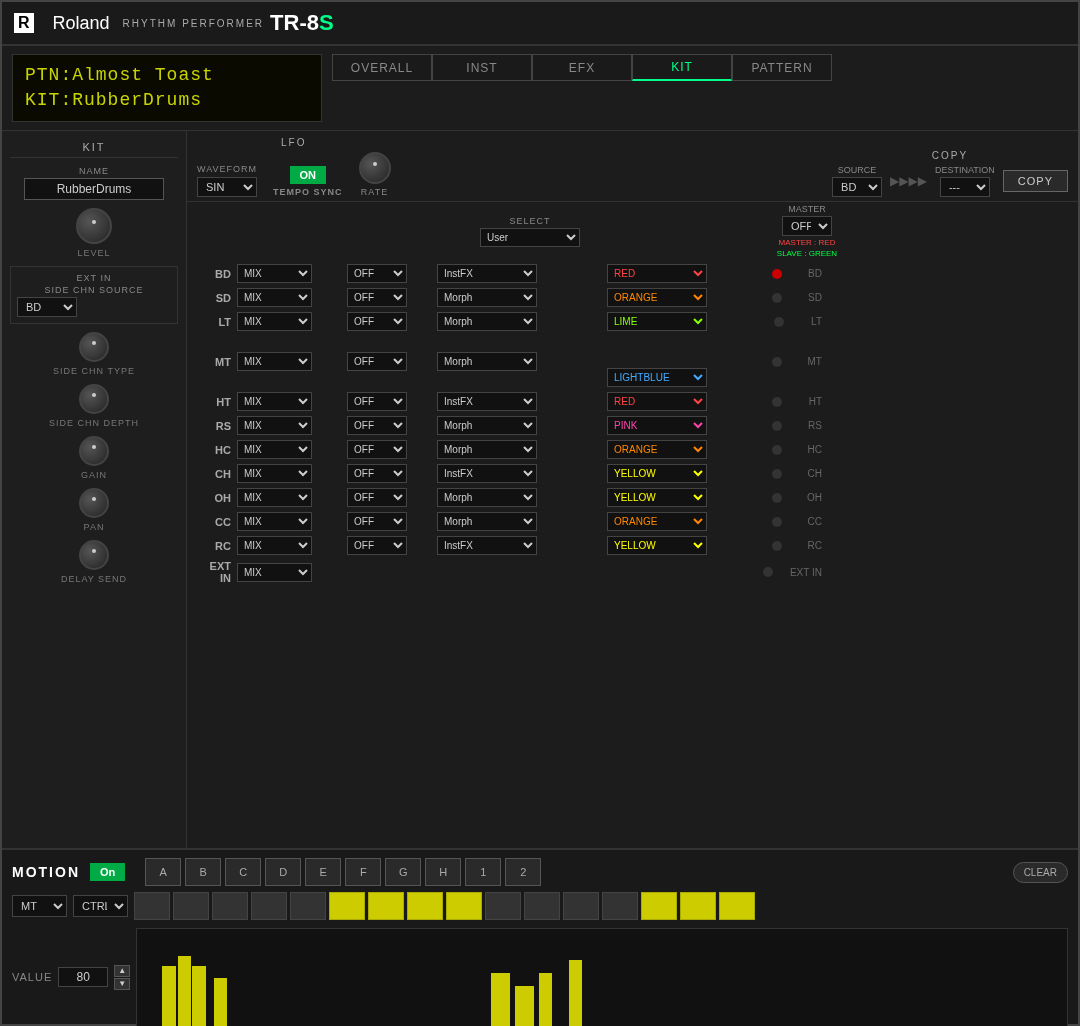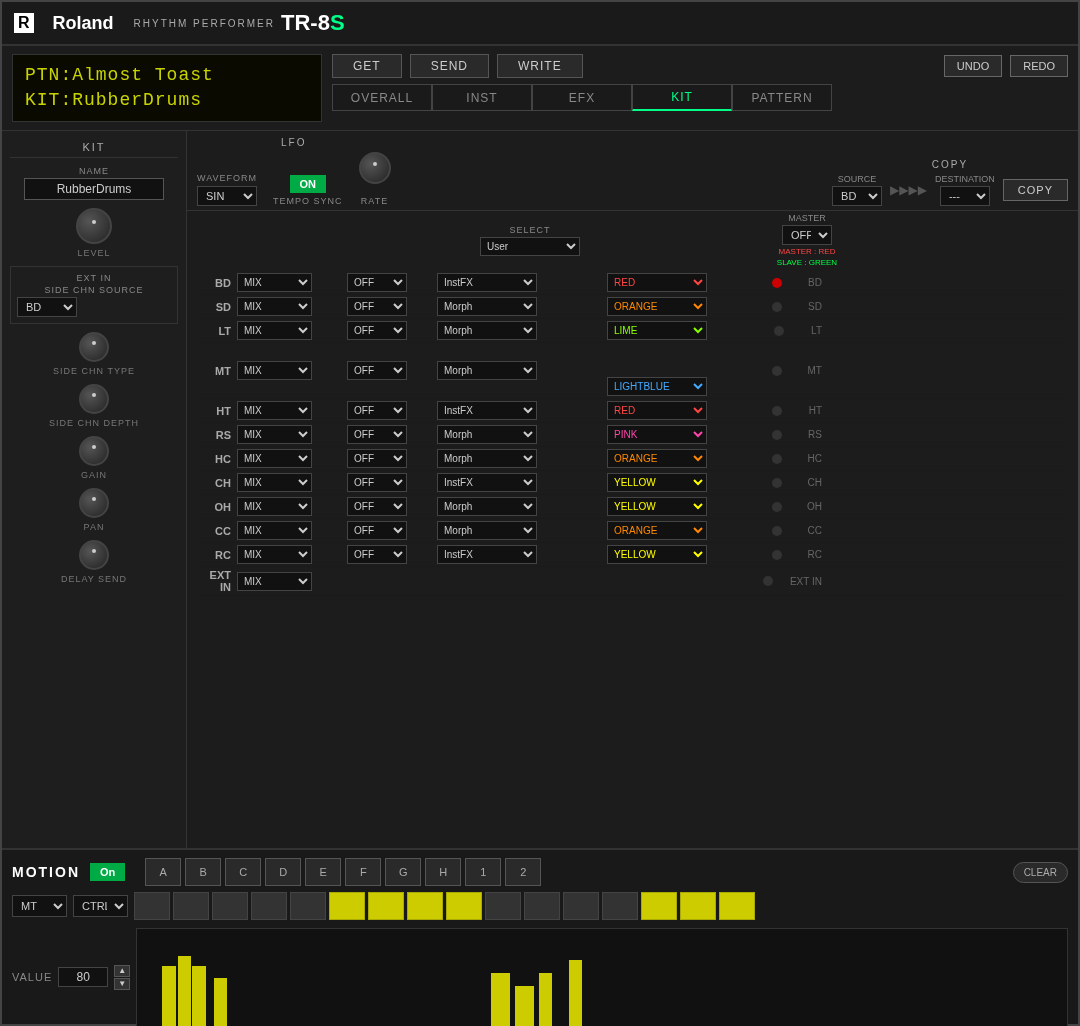--- a/index.html
+++ b/index.html
@@ -35,22 +35,22 @@
       display: flex;
       align-items: center;
     }
     .logo-r {
       background: #fff;
       color: #000;
       padding: 1px 4px;
       font-size: 16px;
       margin-right: 3px;
     }
-    .logo-roland { color: #fff; font-size: 18px; font-weight: bold; padding-left: 16px; }
-    .rhythm-performer { color: #aaa; font-size: 10px; letter-spacing: 2px; margin-left: 10px; margin-right: 6px; }
+    .logo-roland { color: #fff; font-size: 18px; font-weight: normal; padding-left: 16px; }
+    .rhythm-performer { color: #aaa; font-size: 10px; letter-spacing: 2px; margin-left: 3px; margin-right: 6px; }
     .tr8s-logo { color: #fff; font-size: 22px; font-weight: bold; }
     .tr8s-s { color: #00ff88; }
 
     
     .top-section {
       background: #1c1c1c;
       display: flex;
       align-items: stretch;
       padding: 8px 10px;
       gap: 10px;
@@ -382,27 +382,20 @@
     <span class="rhythm-performer">RHYTHM PERFORMER</span>
     <span class="tr8s-logo">TR-8<span class="tr8s-s">S</span></span>
   </div>
 
   <div class="top-section">
     <div class="display-box">
       <div>PTN:Almost Toast</div>
       <div>KIT:RubberDrums</div>
     </div>
     <div class="top-right-controls">
-      <div class="top-buttons-row">
-        <button class="btn-top">GET</button>
-        <button class="btn-top">SEND</button>
-        <button class="btn-top">WRITE</button>
-        <button class="btn-undo">UNDO</button>
-        <button class="btn-redo">REDO</button>
-      </div>
       <div class="tab-row">
         <button class="tab-btn">OVERALL</button>
         <button class="tab-btn">INST</button>
         <button class="tab-btn">EFX</button>
         <button class="tab-btn active">KIT</button>
         <button class="tab-btn">PATTERN</button>
       </div>
     </div>
   </div>
 
@@ -476,27 +469,27 @@
           <div style="color:#aaa;font-size:10px;letter-spacing:2px;">LFO</div>
           <div style="display:flex;gap:16px;align-items:flex-end;">
             <div style="display:flex;flex-direction:column;align-items:center;gap:3px;">
               <div style="color:#888;font-size:9px;letter-spacing:1px;">WAVEFORM</div>
               <select class="dropdown-small" style="width:60px;">
                 <option>SIN</option>
               </select>
             </div>
             <div style="display:flex;flex-direction:column;align-items:center;gap:3px;">
               <button class="lfo-on-btn">ON</button>
-              <div style="color:#888;font-size:9px;letter-spacing:1px;">TEMPO SYNC</div>
+              <div style="color:#888;font-size:9px;letter-spacing:1px;font-weight:bold;">TEMPO SYNC</div>
             </div>
             <div style="display:flex;flex-direction:column;align-items:center;gap:3px;">
               <div class="knob" style="width:32px;height:32px;">
                 <div class="knob-dot"></div>
               </div>
-              <div style="color:#888;font-size:9px;letter-spacing:1px;margin-top:9px;">RATE</div>
+              <div style="color:#888;font-size:9px;letter-spacing:1px;">RATE</div>
             </div>
           </div>
         </div>
 
         <div style="margin-left:auto;display:flex;flex-direction:column;align-items:center;gap:4px;">
           <div style="color:#aaa;font-size:10px;letter-spacing:2px;">COPY</div>
           <div style="display:flex;align-items:center;gap:8px;">
             <div style="display:flex;flex-direction:column;align-items:center;gap:2px;">
               <div style="color:#888;font-size:9px;">SOURCE</div>
               <select class="dropdown-small" style="width:50px;">

